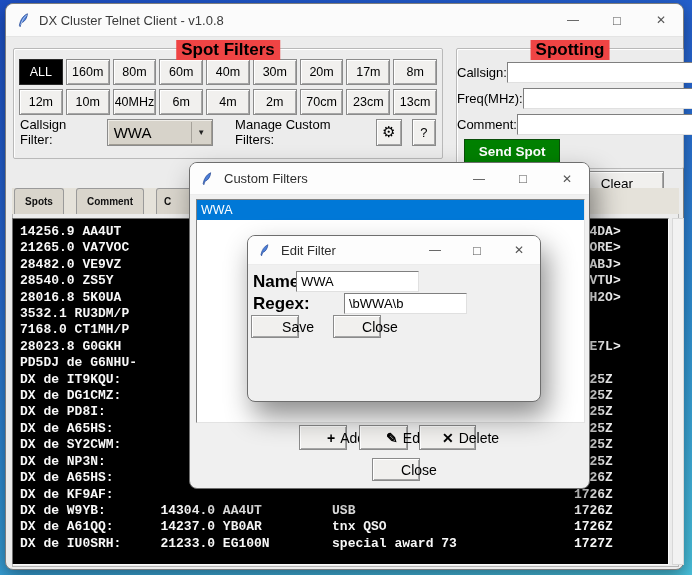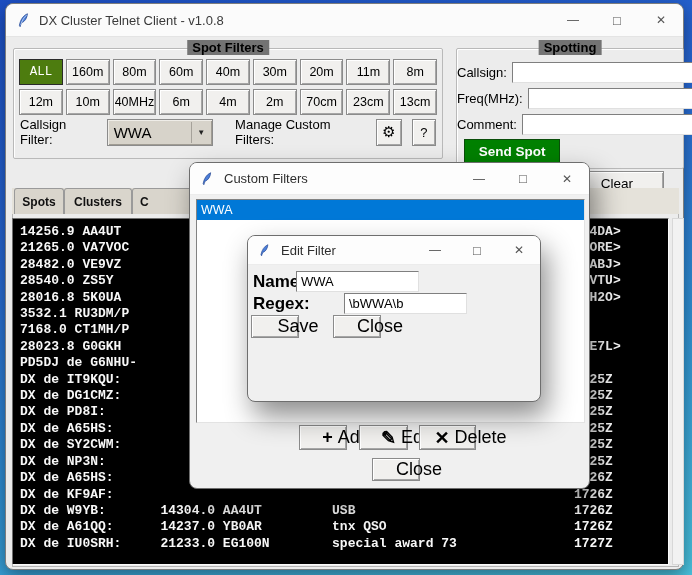--- a/index.html
+++ b/index.html
@@ -17,60 +17,60 @@
   .titlebar .app-title { font-size:13px; color:#3a3a3a; margin-left:8px; }
   .feather { margin-left:10px; flex:0 0 auto; }
   .winbtns { margin-left:auto; display:flex; height:100%; }
   .winbtn { width:44px; height:100%; display:flex; align-items:center; justify-content:center;
     color:#555; font-size:12px; }
   .winbtn.max { font-size:13px; }
 
   .groupbox { position:absolute; border:1px solid #b9b9b9; border-radius:2px;
     box-shadow:inset 1px 1px 0 #ffffff; }
   .legend { position:absolute; top:-9px; left:50%; transform:translateX(-50%);
-    background:#737373; padding:0 5px; font-size:13px; font-weight:bold; color:#000; white-space:nowrap; }
+    background:#ef4444; padding:0 5px; font-size:17px; font-weight:bold; color:#000; white-space:nowrap; }
 
   .btn3d { background:#f1f0ee; border:1px solid #8b8b8b;
     box-shadow:inset 1px 1px 0 #ffffff, inset -1px -1px 0 #a6a6a6;
     display:flex; align-items:center; justify-content:center;
     font-size:12.5px; color:#000; cursor:default; white-space:nowrap; }
 
   .bands { display:flex; gap:3px; margin:10px 5px 0 5px; height:26px; }
   .bands .band-btn { flex:1; }
-  .band-btn.active { background:#4d7c0f; color:#ffffff; border-color:#2a2a2a; box-shadow:none;font-family:Liberation Mono, monospace; }
+  .band-btn.active { background:#000000; color:#ffffff; border-color:#2a2a2a; box-shadow:none; }
 
   .callsign-row { position:absolute; left:6px; right:6px; top:69px; height:28px;
     display:flex; align-items:center; }
   .plain-label { font-size:13px; color:#000; }
   .combobox { margin-left:7px; width:110px; height:27px; background:#d7d3ca;
     border:1px solid #8b8b8b; box-shadow:inset 1px 1px 0 #efede8, inset -1px -1px 0 #a09c93;
     display:flex; align-items:center; }
   .combobox .combo-value { flex:1; font-size:15px; padding-left:6px; color:#000; }
   .combobox .combo-arrow { width:19px; height:21px; margin-right:2px; border-left:1px solid #a6a29a;
     display:flex; align-items:center; justify-content:center; font-size:8px; color:#222; }
   .manage-label { margin-left:22px; }
   .icon-btn { margin-left:7px; width:27px; height:27px; font-size:15px; }
   .help-btn { margin-left:10px; width:25px; height:27px; font-size:13px; }
 
   .spotting-grid { position:absolute; left:0; top:12px; right:8px; }
   .spot-row { display:flex; align-items:center; height:22px; margin-bottom:4px; }
-  .spot-row .field-label { width:86px; text-align:right; font-size:13px; padding-right:5px; }
+  .spot-row .field-label { width:86px; text-align:right; font-size:13px; }
   .sunken-input { background:#ffffff; border:1px solid; border-color:#7f7f7f #e0e0e0 #e0e0e0 #7f7f7f;
     font-family:"Liberation Sans",sans-serif; font-size:13px; padding:1px 4px; outline:none; }
   .spot-row .sunken-input { flex:1; height:21px; }
   .send-btn { position:absolute; left:7px; top:90px; width:96px; height:24px;
     background:#008000; color:#ffffff; border:1px solid #0a4d0a; font-size:13.5px; font-weight:bold;
     display:flex; align-items:center; justify-content:center; }
   .clear-btn { position:absolute; left:113px; top:90px; width:94px; height:24px; font-size:13.5px;margin-top:32px; }
 
   .tabstrip { position:absolute; left:6px; top:184px; width:667px; height:27px;
     background:#e5e2da; border-bottom:1px solid #a7a7a7; display:flex; align-items:flex-end; padding-left:2px; }
   .tab { height:26px; background:#d9d5cc; border:1px solid #9a9a9a; border-bottom:none;
-    border-radius:3px 3px 0 0; margin-right:0; display:flex; align-items:center; justify-content:center;
-    font-size:12px; font-weight:bold; color:#111; }
+    border-radius:3px 3px 0 0; margin-right:12px; display:flex; align-items:center; justify-content:center;
+    font-size:10px; font-weight:bold; color:#111; }
   .tab.tab-0 { width:50px; }
   .tab.tab-1 { width:68px; }
   .tab.tab-2 { width:70px; justify-content:flex-start; padding-left:7px; }
 
   .notebook-body { position:absolute; left:6px; top:210px; width:667px; height:353px;
     background:#ececec; border:1px solid #b5b5b5; border-top:none; }
   .terminal { position:absolute; left:6px; top:214px; width:657px; height:347px;
     background:#000000; border:1px solid; border-color:#6f6f6f #fafafa #fafafa #6f6f6f; overflow:hidden; }
   .terminal pre { font-family:"Liberation Mono", monospace; font-size:13px; font-weight:bold;
     line-height:16.4px; color:#f8f8f8; padding:5px 0 0 7px; }
@@ -84,21 +84,21 @@
   .dialog .dlg-title { font-size:13px; color:#2f2f2f; margin-left:10px; }
   .dialog .winbtn { width:44px; }
   .dlg-edit .dlg-titlebar { height:29px; }
   .dlg-edit .winbtn { width:42px; }
 
   .listbox { position:absolute; left:6px; top:36px; width:389px; height:224px;
     background:#ffffff; border:1px solid; border-color:#828282 #e3e3e3 #e3e3e3 #828282; }
   .list-item { height:20px; display:flex; align-items:center; padding-left:4px; font-size:12.5px; color:#000; }
   .list-item.selected { background:#0078d7; color:#ffffff; }
 
-  .cf-btnrow .btn3d, .dlg-edit .btn3d { position:absolute; font-size:18px;padding-left:46px; }
+  .cf-btnrow .btn3d, .dlg-edit .btn3d { position:absolute; font-size:14px;padding-left:46px; }
   .btn-glyph { margin-right:5px; font-weight:bold; }
 
   .ef-row { position:absolute; left:5px; display:flex; align-items:center; }
   .ef-row .field-label { font-size:17px; width:40px;font-weight:bold; }
   .ef-row .sunken-input { width:123px; height:21px; margin-left:3px; }
 </style>
 </head>
 <body>
 
 <div class="desktop">
@@ -121,21 +121,21 @@
     <div class="groupbox" style="left:7px; top:44px; width:430px; height:111px;">
       <span class="legend">Spot Filters</span>
       <div class="bands" id="bands-row1">
           <div class="btn3d band-btn active">ALL</div>
           <div class="btn3d band-btn">160m</div>
           <div class="btn3d band-btn">80m</div>
           <div class="btn3d band-btn">60m</div>
           <div class="btn3d band-btn">40m</div>
           <div class="btn3d band-btn">30m</div>
           <div class="btn3d band-btn">20m</div>
-          <div class="btn3d band-btn">11m</div>
+          <div class="btn3d band-btn">17m</div>
           <div class="btn3d band-btn">8m</div>
         </div>
       <div class="bands" style="margin-top:4px;" id="bands-row2">
           <div class="btn3d band-btn">12m</div>
           <div class="btn3d band-btn">10m</div>
           <div class="btn3d band-btn">40MHz</div>
           <div class="btn3d band-btn">6m</div>
           <div class="btn3d band-btn">4m</div>
           <div class="btn3d band-btn">2m</div>
           <div class="btn3d band-btn">70cm</div>
@@ -173,21 +173,21 @@
           <span class="field-label">Comment:</span>
           <input class="sunken-input" type="text" value="" style="">
         </div>
       </div>
       <div class="send-btn">Send Spot</div>
       <div class="btn3d clear-btn">Clear</div>
     </div>
 
     <div class="tabstrip" id="tabstrip">
         <div class="tab tab-0">Spots</div>
-        <div class="tab tab-1">Clusters</div>
+        <div class="tab tab-1">Comment</div>
         <div class="tab tab-2">C</div>
       </div>
     <div class="notebook-body"></div>
     <div class="terminal">
       <pre id="terminal-pre">14256.9 AA4UT                                                         &lt;NA4DA&gt;
 21265.0 VA7VOC                                                       &lt;IK3ORE&gt;
 28482.0 VE9VZ                                                         &lt;F1ABJ&gt;
 28540.0 ZS5Y                                                          &lt;N8VTU&gt;
 28016.8 5K0UA                                                          &lt;AH2O&gt;
 3532.1 RU3DM/P                                              &lt;DL1BWU&gt;

